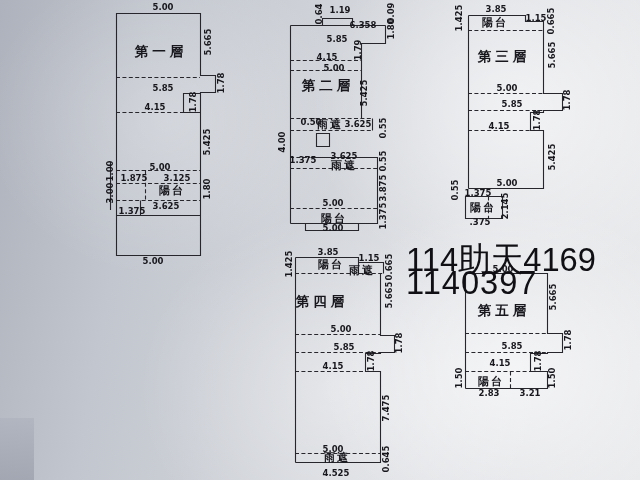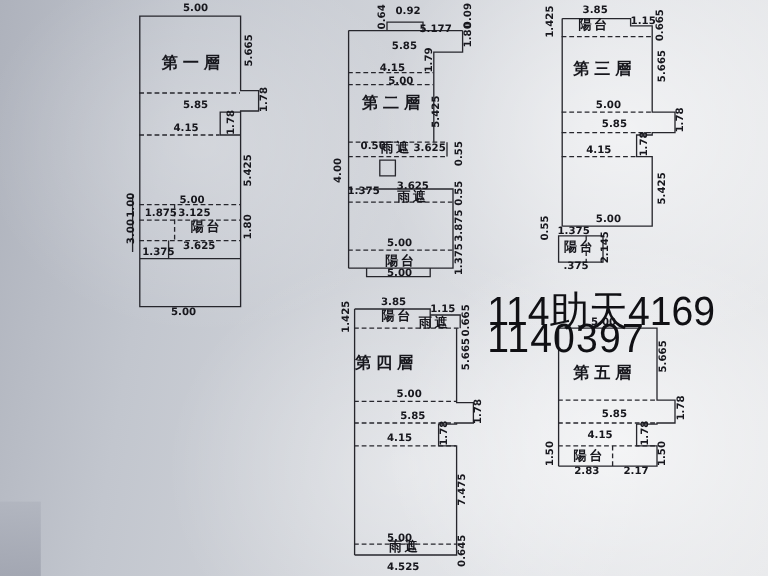--- a/index.html
+++ b/index.html
@@ -67,33 +67,33 @@
       <span class="lbl dim" style="left: 163px; top: 7px;">5.00</span>
       <span class="lbl dim vert" style="left: 208px; top: 42px;">5.665</span>
       <span class="lbl dim vert" style="left: 221px; top: 83px;">1.78</span>
       <span class="lbl dim" style="left: 163px; top: 88px;">5.85</span>
       <span class="lbl dim vert" style="left: 193px; top: 102px;">1.78</span>
       <span class="lbl dim" style="left: 155px; top: 107px;">4.15</span>
       <span class="lbl dim vert" style="left: 207px; top: 142px;">5.425</span>
       <span class="lbl dim" style="left: 160px; top: 167px;">5.00</span>
       <span class="lbl dim vert" style="left: 110px; top: 171px;">1.00</span>
       <span class="lbl dim" style="left: 134px; top: 178px;">1.875</span>
-      <span class="lbl dim" style="left: 162px; top: 178px;">3.125</span>
+      <span class="lbl dim" style="left: 177px; top: 178px;">3.125</span>
       <span class="lbl dim vert" style="left: 207px; top: 189px;">1.80</span>
       <span class="lbl dim vert" style="left: 110px; top: 193px;">3.00</span>
       <span class="lbl dim" style="left: 166px; top: 206px;">3.625</span>
       <span class="lbl dim" style="left: 132px; top: 211px;">1.375</span>
       <span class="lbl dim" style="left: 153px; top: 261px;">5.00</span>
       <span class="lbl floor-name" style="left: 328px; top: 86px;">第二層</span>
       <span class="lbl room-label" style="left: 330px; top: 124px;">雨遮</span>
       <span class="lbl room-label" style="left: 344px; top: 165px;">雨遮</span>
       <span class="lbl room-label" style="left: 334px; top: 218px;">陽台</span>
       <span class="lbl dim vert" style="left: 319px; top: 14px;">0.64</span>
-      <span class="lbl dim" style="left: 340px; top: 10px;">0.92</span>
-      <span class="lbl dim" style="left: 363px; top: 25px;">5.177</span>
+      <span class="lbl dim" style="left: 340px; top: 10px;">1.19</span>
+      <span class="lbl dim" style="left: 363px; top: 25px;">6.358</span>
       <span class="lbl dim vert" style="left: 391px; top: 13px;">0.09</span>
       <span class="lbl dim vert" style="left: 391px; top: 29px;">1.80</span>
       <span class="lbl dim" style="left: 337px; top: 39px;">5.85</span>
       <span class="lbl dim vert" style="left: 358px; top: 50px;">1.79</span>
       <span class="lbl dim" style="left: 327px; top: 57px;">4.15</span>
       <span class="lbl dim" style="left: 334px; top: 68px;">5.00</span>
       <span class="lbl dim vert" style="left: 364px; top: 93px;">5.425</span>
       <span class="lbl dim" style="left: 358px; top: 124px;">3.625</span>
       <span class="lbl dim vert" style="left: 383px; top: 128px;">0.55</span>
       <span class="lbl dim" style="left: 311px; top: 122px;">0.50</span>
@@ -146,18 +146,18 @@
       <span class="lbl room-label" style="left: 491px; top: 381px;">陽台</span>
       <span class="lbl dim" style="left: 503px; top: 269px;">5.00</span>
       <span class="lbl dim vert" style="left: 553px; top: 297px;">5.665</span>
       <span class="lbl dim vert" style="left: 568px; top: 340px;">1.78</span>
       <span class="lbl dim" style="left: 512px; top: 346px;">5.85</span>
       <span class="lbl dim vert" style="left: 538px; top: 361px;">1.78</span>
       <span class="lbl dim" style="left: 500px; top: 363px;">4.15</span>
       <span class="lbl dim vert" style="left: 459px; top: 378px;">1.50</span>
       <span class="lbl dim vert" style="left: 552px; top: 378px;">1.50</span>
       <span class="lbl dim" style="left: 489px; top: 393px;">2.83</span>
-      <span class="lbl dim" style="left: 530px; top: 393px;">2.17</span>
+      <span class="lbl dim" style="left: 530px; top: 393px;">3.21</span>
     </div>
 
   <div class="case-line l1">114助天4169</div>
   <div class="case-line l2">1140397</div>
 </div>
 
 </body></html>

